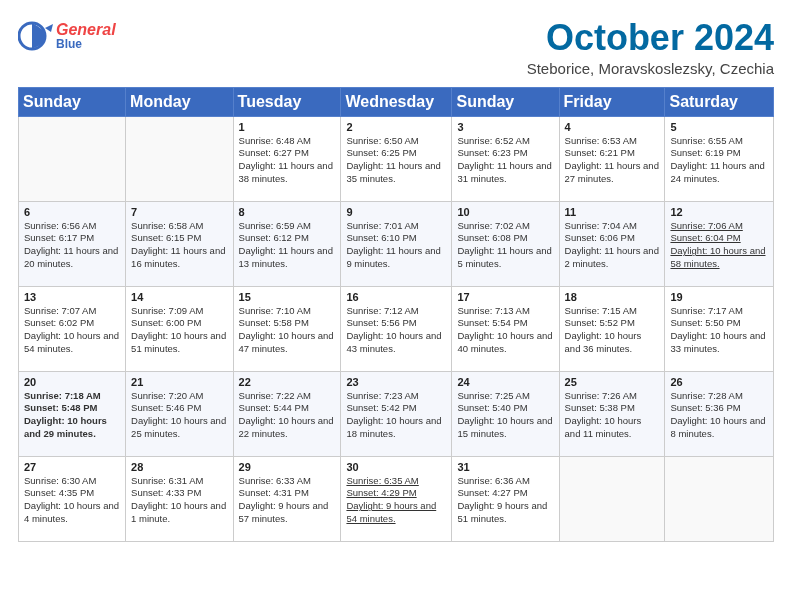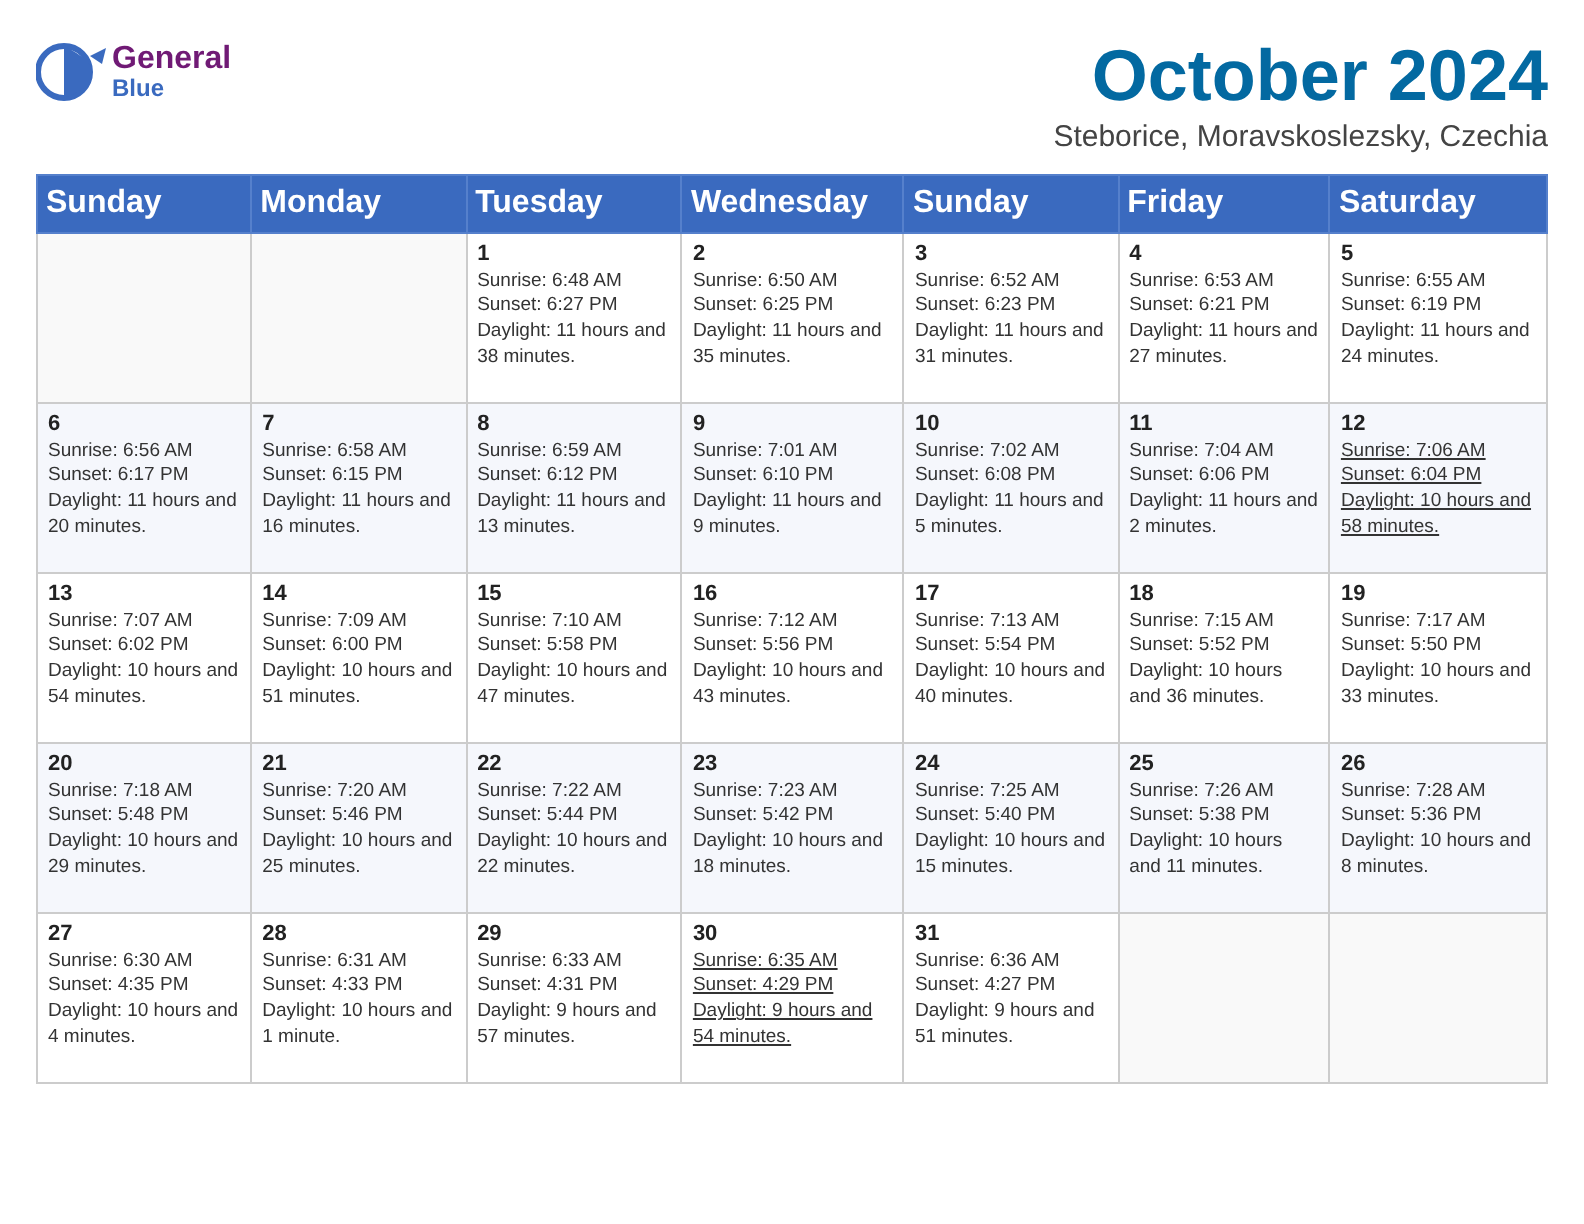--- a/index.html
+++ b/index.html
@@ -88,21 +88,21 @@
 
 <div class="page">
   <div class="header">
     <div class="logo-wrapper">
       <svg width="36" height="36" viewBox="0 0 36 36">
         <circle cx="14" cy="18" r="13" fill="none" stroke="#3a6abf" stroke-width="3"></circle>
         <path d="M14 5 Q28 12 28 18 Q28 26 14 31" fill="#3a6abf"></path>
         <path d="M27 10 L35 6 L33 14 Z" fill="#3a6abf"></path>
       </svg>
       <div class="logo-text-block">
-        <div style="font-size:16px;font-weight:bold;color:#701a75;line-height:1.1;">General</div>
+        <div style="font-size:16px;font-weight:bold;color:#ef4444;line-height:1.1;font-style:italic;">General</div>
         <div style="font-size:12px;font-weight:bold;color:#3a6abf;line-height:1.1;">Blue</div>
       </div>
     </div>
     <div class="title-block">
       <div class="month-title">October 2024</div>
       <div class="location">Steborice, Moravskoslezsky, Czechia</div>
     </div>
   </div>
 
   <table class="calendar">
@@ -236,21 +236,21 @@
           <td>
             <span class="day-num">19</span>
             <div class="day-detail" style="white-space: pre-line;">Sunrise: 7:17 AM
 Sunset: 5:50 PM
 Daylight: 10 hours and 33 minutes.</div>
           </td>
         </tr>
         <tr class="row-even">
           <td>
             <span class="day-num">20</span>
-            <div class="day-detail" style="white-space: pre-line;">Sunrise: 7:18 AM
+            <div class="day-detail" style="white-space: pre-line; font-weight: bold;">Sunrise: 7:18 AM
 Sunset: 5:48 PM
 Daylight: 10 hours and 29 minutes.</div>
           </td>
           <td>
             <span class="day-num">21</span>
             <div class="day-detail" style="white-space: pre-line;">Sunrise: 7:20 AM
 Sunset: 5:46 PM
 Daylight: 10 hours and 25 minutes.</div>
           </td>
           <td>

